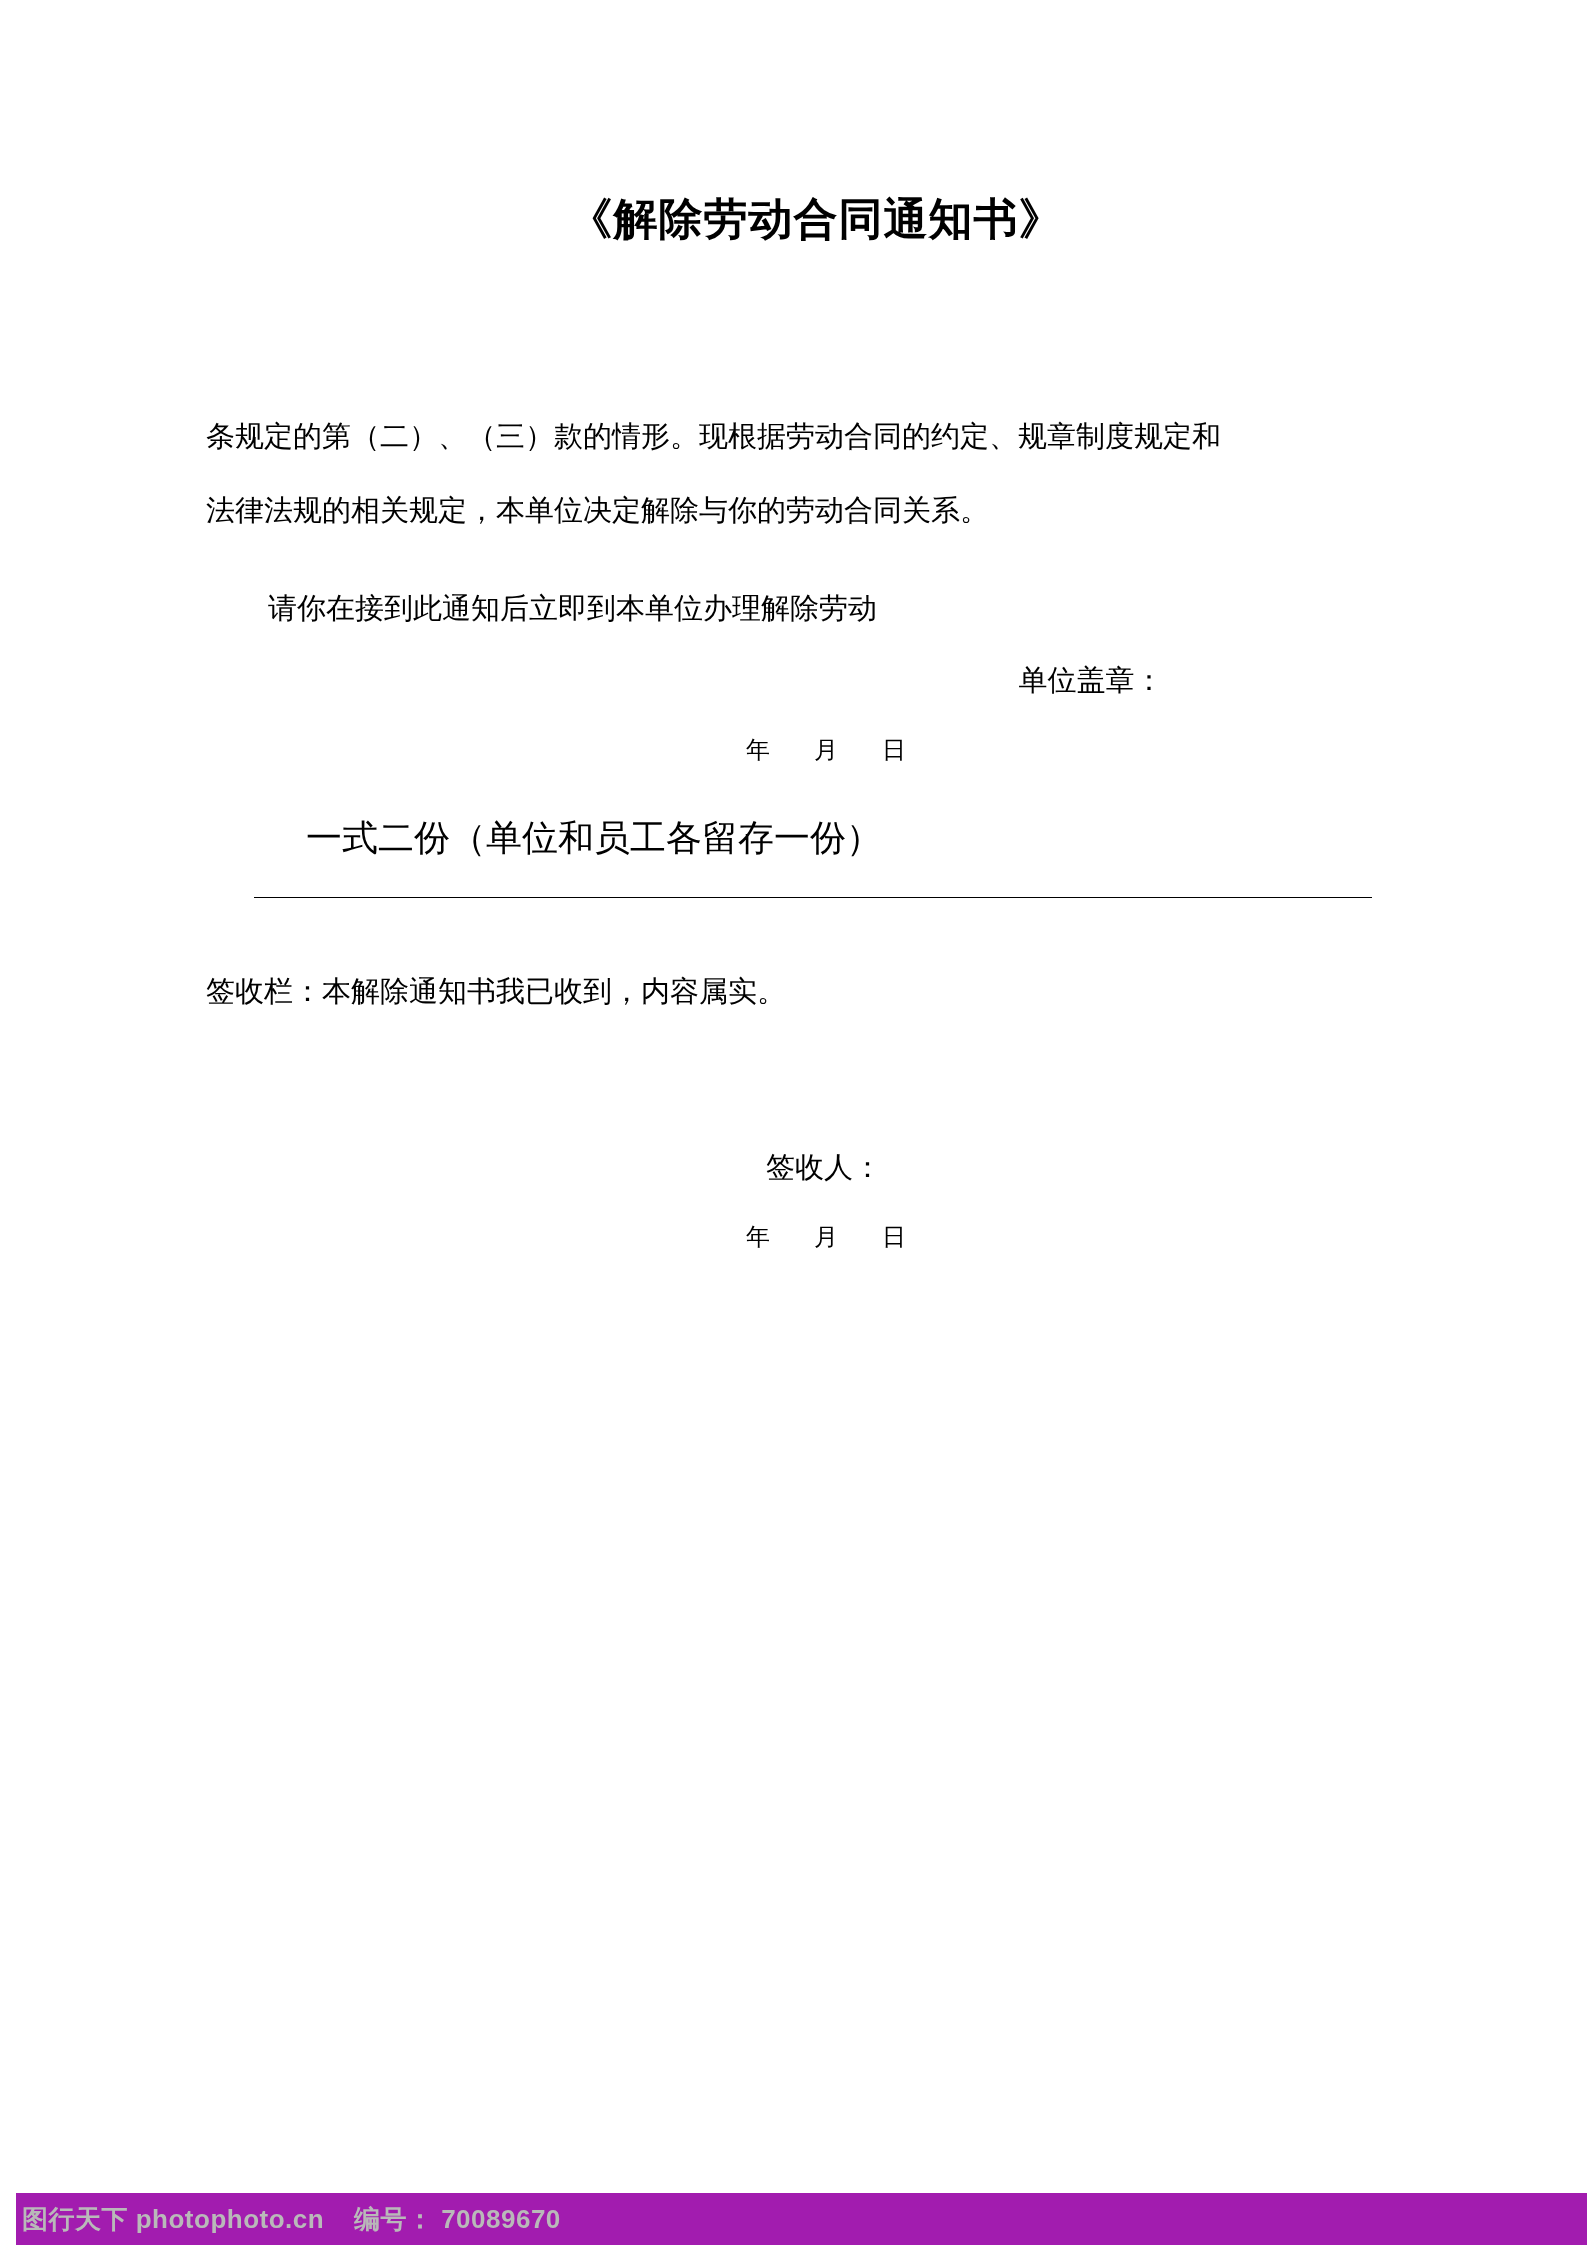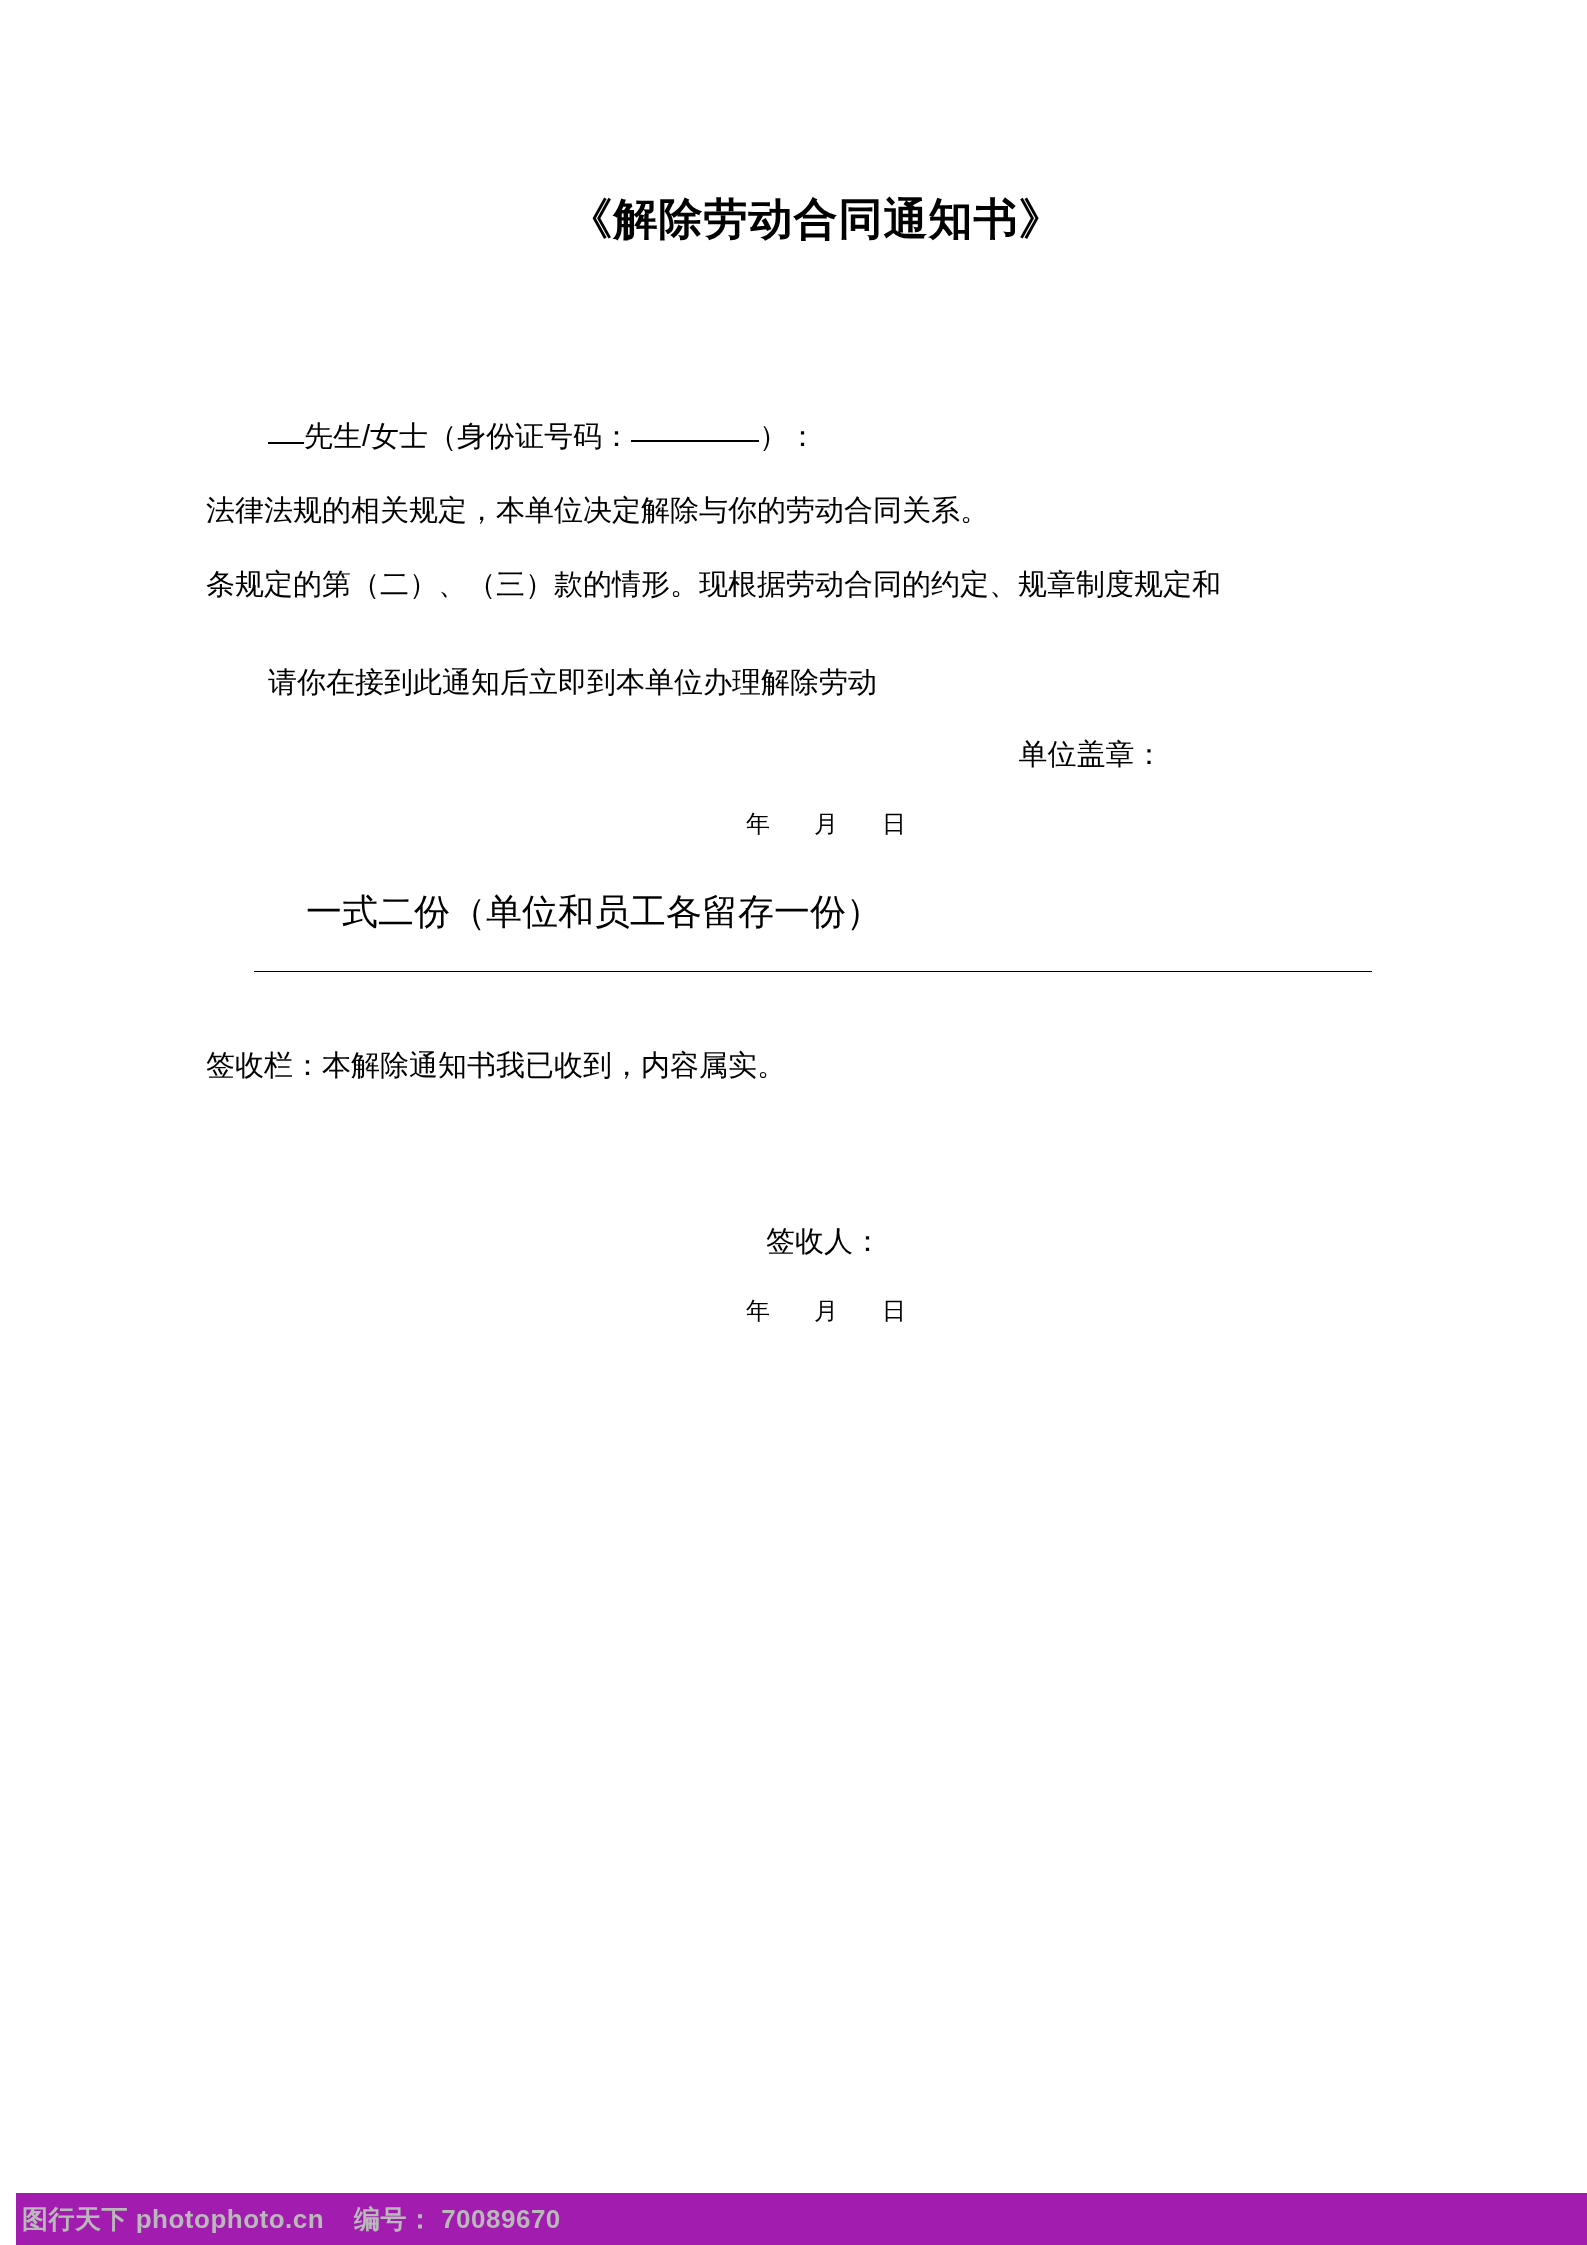--- a/index.html
+++ b/index.html
@@ -121,26 +121,23 @@
 <body>
 
 <div class="page">
 
   <div class="doc">
 
     <h1 class="doc-title">《解除劳动合同通知书》</h1>
 
     <div class="spacer-1"></div>
 
-    <p class="para indent">
-      <span class="fill-short"></span><span>先生/女士（身份证号码：</span><span class="fill-long"></span><span>）：</span>
-    </p>
 
+    <p class="para">条规定的第（二）、（三）款的情形。现根据劳动合同的约定、规章制度规定和</p>
     <p class="para">法律法规的相关规定，本单位决定解除与你的劳动合同关系。</p>
-    <p class="para">条规定的第（二）、（三）款的情形。现根据劳动合同的约定、规章制度规定和</p>
 
     <p class="para indent block-2">请你在接到此通知后立即到本单位办理解除劳动</p>
 
     <div class="row-center-left">单位盖章：</div>
 
     <div class="row-date">年　月　日</div>
 
     <div class="row-copies">一式二份（单位和员工各留存一份）</div>
 
     <div class="hr-line"></div>

